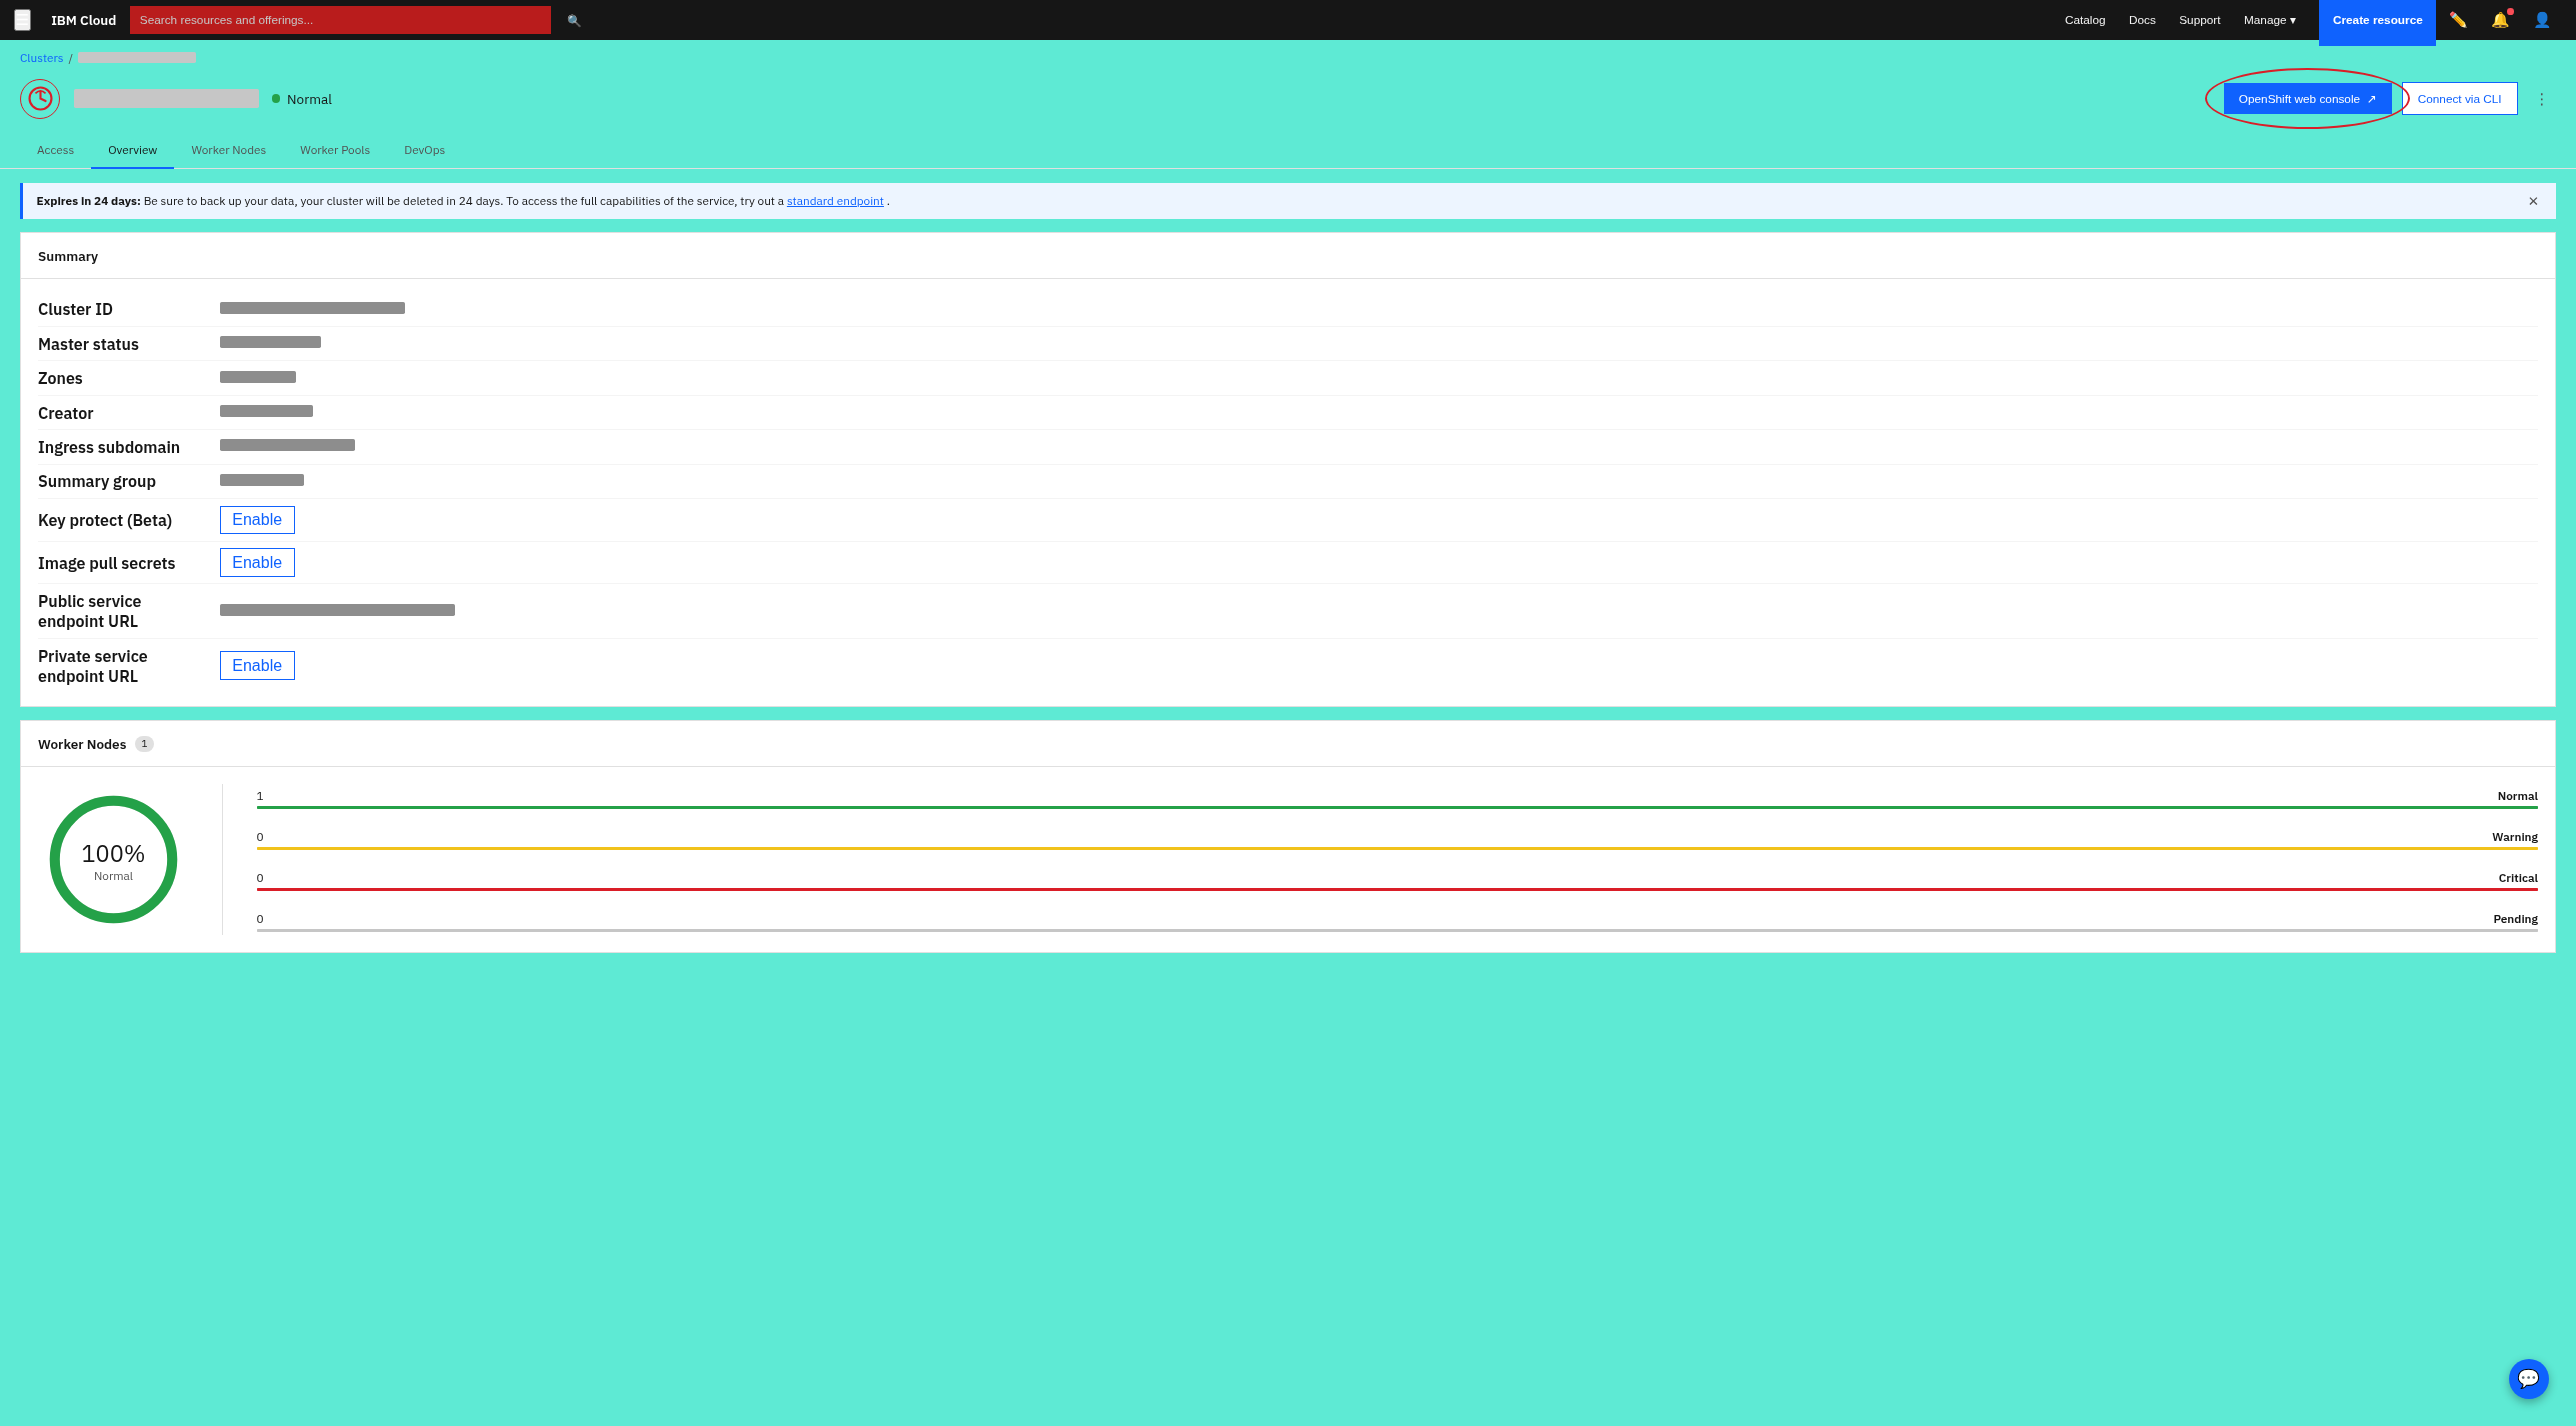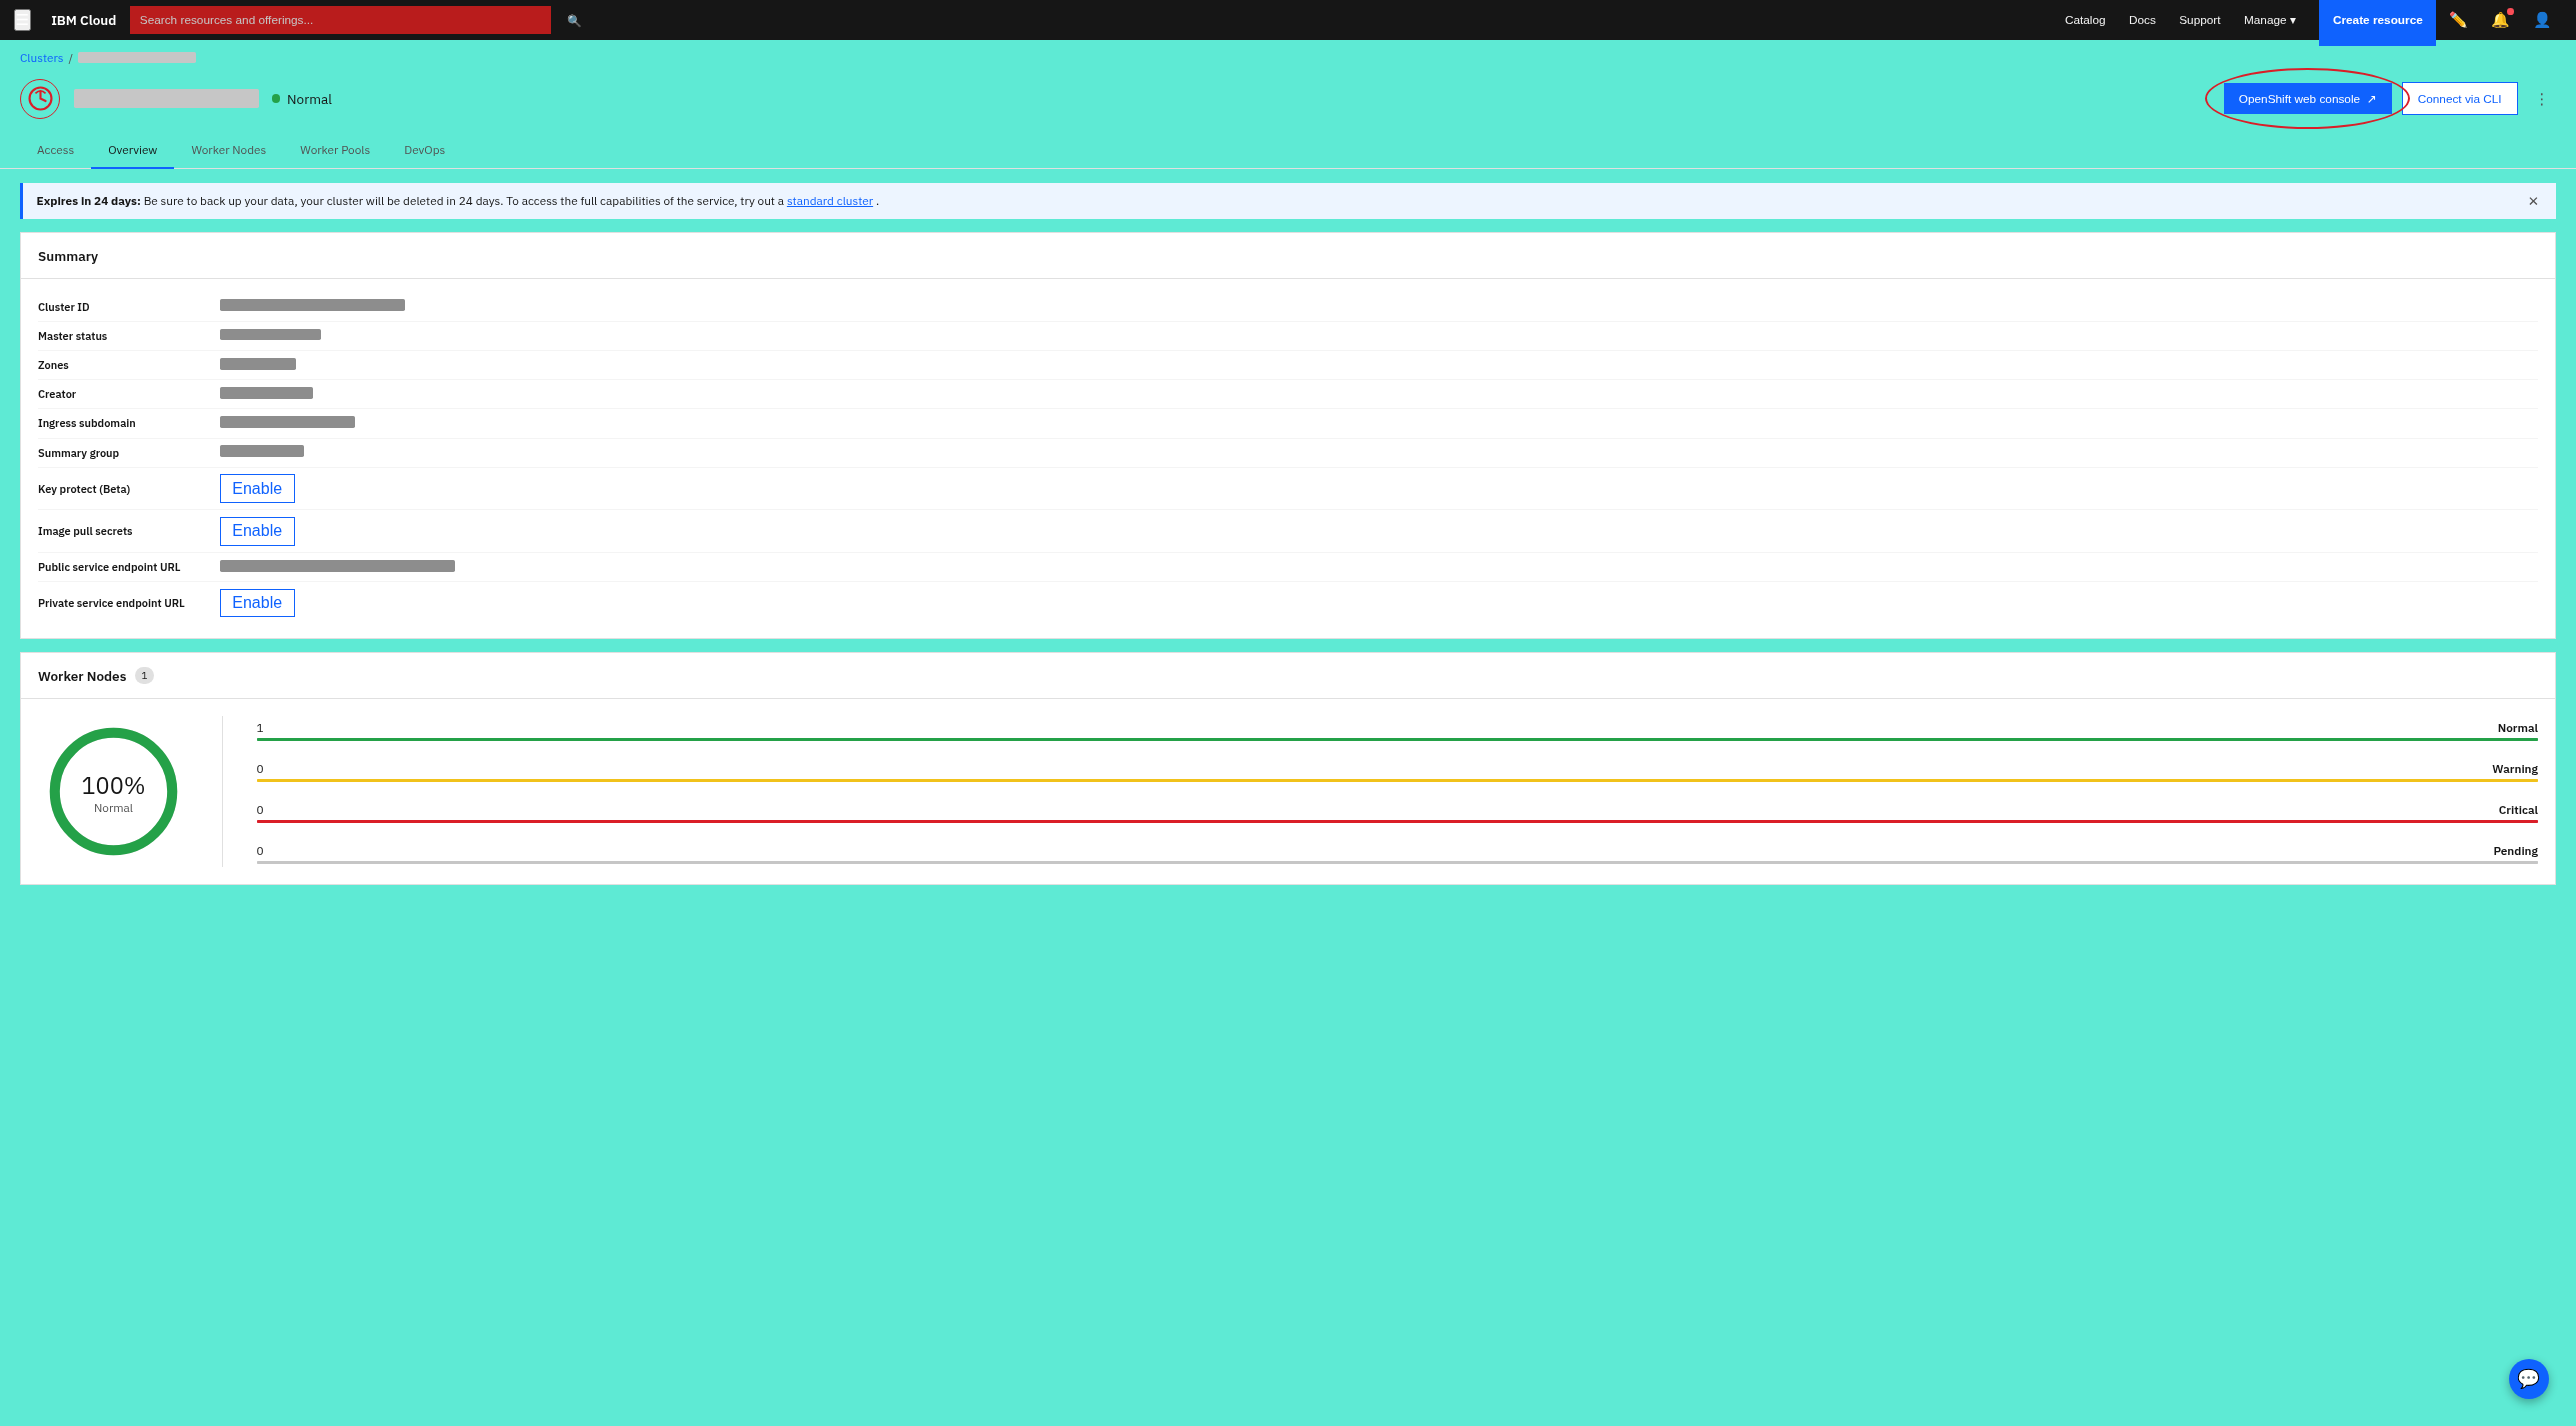--- a/index.html
+++ b/index.html
@@ -140,21 +140,21 @@
       font-size: 10px;
       padding: 1.7px 6.7px;
       border-radius: 8.4px;
       font-weight: 400;
     }
 
     
     .summary-table { padding: 13.5px 17px; }
     .summary-row { display: flex; align-items: center; padding: 6.7px 0; border-bottom: 0.8px solid #f4f4f4; gap: 13.5px; }
     .summary-row:last-child { border-bottom: none; }
-    .summary-label { font-weight: 600; font-size: 11px; width: 168px; flex-shrink: 0; }
+    .summary-label { font-weight: 600; font-size: 16px; width: 168px; flex-shrink: 0; }
     .summary-value { flex: 1; font-size: 11px; color: #161616; }
     .value-redacted { background: #8d8d8d; height: 11.8px; border-radius: 1.7px; display: inline-block; }
     .btn-enable {
       background: #fff;
       color: #0f62fe;
       border: 0.8px solid #0f62fe;
       padding: 4.2px 11.8px;
       font-size: 16px;
       cursor: pointer;
       text-align: right;
@@ -276,21 +276,21 @@
     <div class="tab active">Overview</div>
     <div class="tab">Worker Nodes</div>
     <div class="tab">Worker Pools</div>
     <div class="tab">DevOps</div>
   </div>
 
   <div class="info-banner">
     <div>
       <strong>Expires in 24 days:</strong>
       <span> Be sure to back up your data, your cluster will be deleted in 24 days. To access the full capabilities of the service, try out a </span>
-      <a href="#">standard cluster</a>
+      <a href="#">standard endpoint</a>
       <span>.</span>
     </div>
     <button class="banner-close">✕</button>
   </div>
 
   <div class="main-content">
 
     <div class="card">
       <div class="card-header">
         <span>Summary</span>

